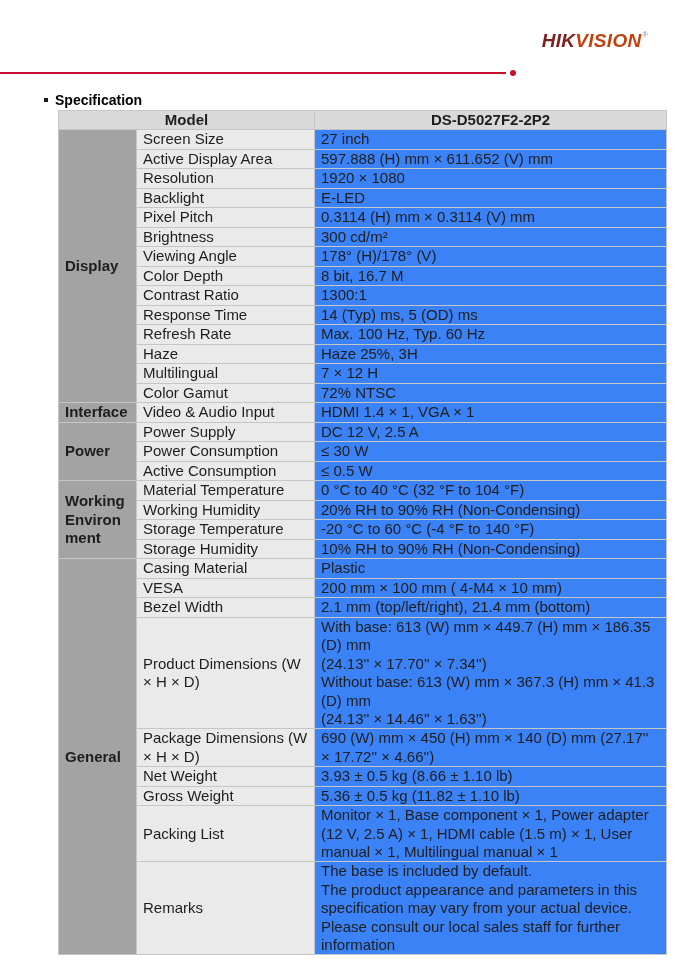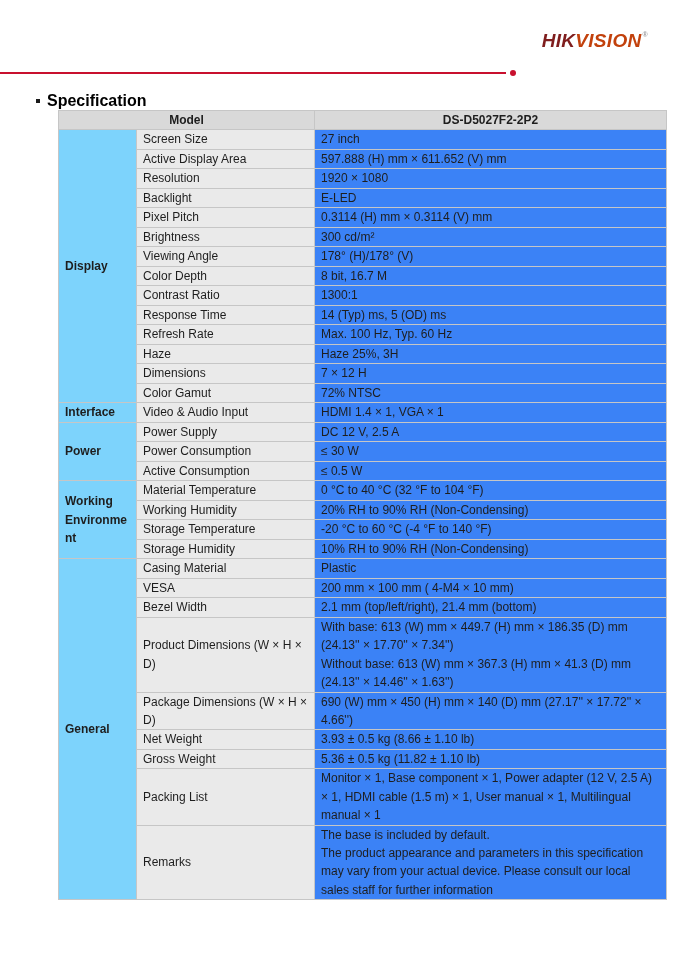--- a/index.html
+++ b/index.html
@@ -12,39 +12,39 @@
     position:absolute;top:30px;right:30px;
     font-style:italic;font-weight:bold;font-size:19px;letter-spacing:.3px;
     white-space:nowrap;
   }
   .logo .hik{color:#7f1d1d;}
   .logo .vision{color:#c2410c;}
   .logo .mark{color:#9a9b9e;font-size:7px;font-style:normal;vertical-align:10px;margin-left:1px;}
   .rule{position:absolute;top:72px;left:0;width:506px;height:2px;background:#c8102e;}
   .rule-dot{position:absolute;top:70px;left:510px;width:6px;height:6px;border-radius:50%;background:#c8102e;}
   
-  .heading{position:absolute;top:92px;left:36px;font-size:16px;font-weight:bold;color:#000;}
+  .heading{position:absolute;top:92px;left:44px;font-size:14px;font-weight:bold;color:#000;}
   .heading .bullet{display:inline-block;width:4px;height:4px;background:#1a1a1a;margin-right:7px;vertical-align:3px;}
   
   table.spec{
     position:absolute;top:110px;left:58px;width:608px;
     border-collapse:collapse;table-layout:fixed;
-    font-size:12px;color:#1e1e1e;
+    font-size:15px;color:#1e1e1e;
   }
   table.spec td{
     border:1px solid #c6c6c6;
     padding:0 6px;
     height:18.5px;
     line-height:18.4px;
     vertical-align:middle;
     white-space:pre-line;
     word-wrap:break-word;
   }
   tr.head td{background:#d9d9d9;font-weight:bold;text-align:center;height:17.5px;}
-  td.cat{background:#7dd3fc;font-weight:bold;}
+  td.cat{background:#a3a3a3;font-weight:bold;}
   td.prop{background:#eaeaea;}
   td.val{background:#3b82f6;}
 </style>
 </head>
 <body>
 
 <div class="page">
 
   <div class="logo">
     <span class="hik">HIK</span><span class="vision">VISION</span><span class="mark">®</span>
@@ -112,21 +112,21 @@
     </tr>
     <tr>
       <td class="prop">Refresh Rate</td>
       <td class="val">Max. 100 Hz, Typ. 60 Hz</td>
     </tr>
     <tr>
       <td class="prop">Haze</td>
       <td class="val">Haze 25%, 3H</td>
     </tr>
     <tr>
-      <td class="prop">Dimensions</td>
+      <td class="prop">Multilingual</td>
       <td class="val">7 × 12 H</td>
     </tr>
     <tr>
       <td class="prop">Color Gamut</td>
       <td class="val">72% NTSC</td>
     </tr>
 
     <tr>
       <td class="cat">Interface</td>
       <td class="prop">Video &amp; Audio Input</td>

